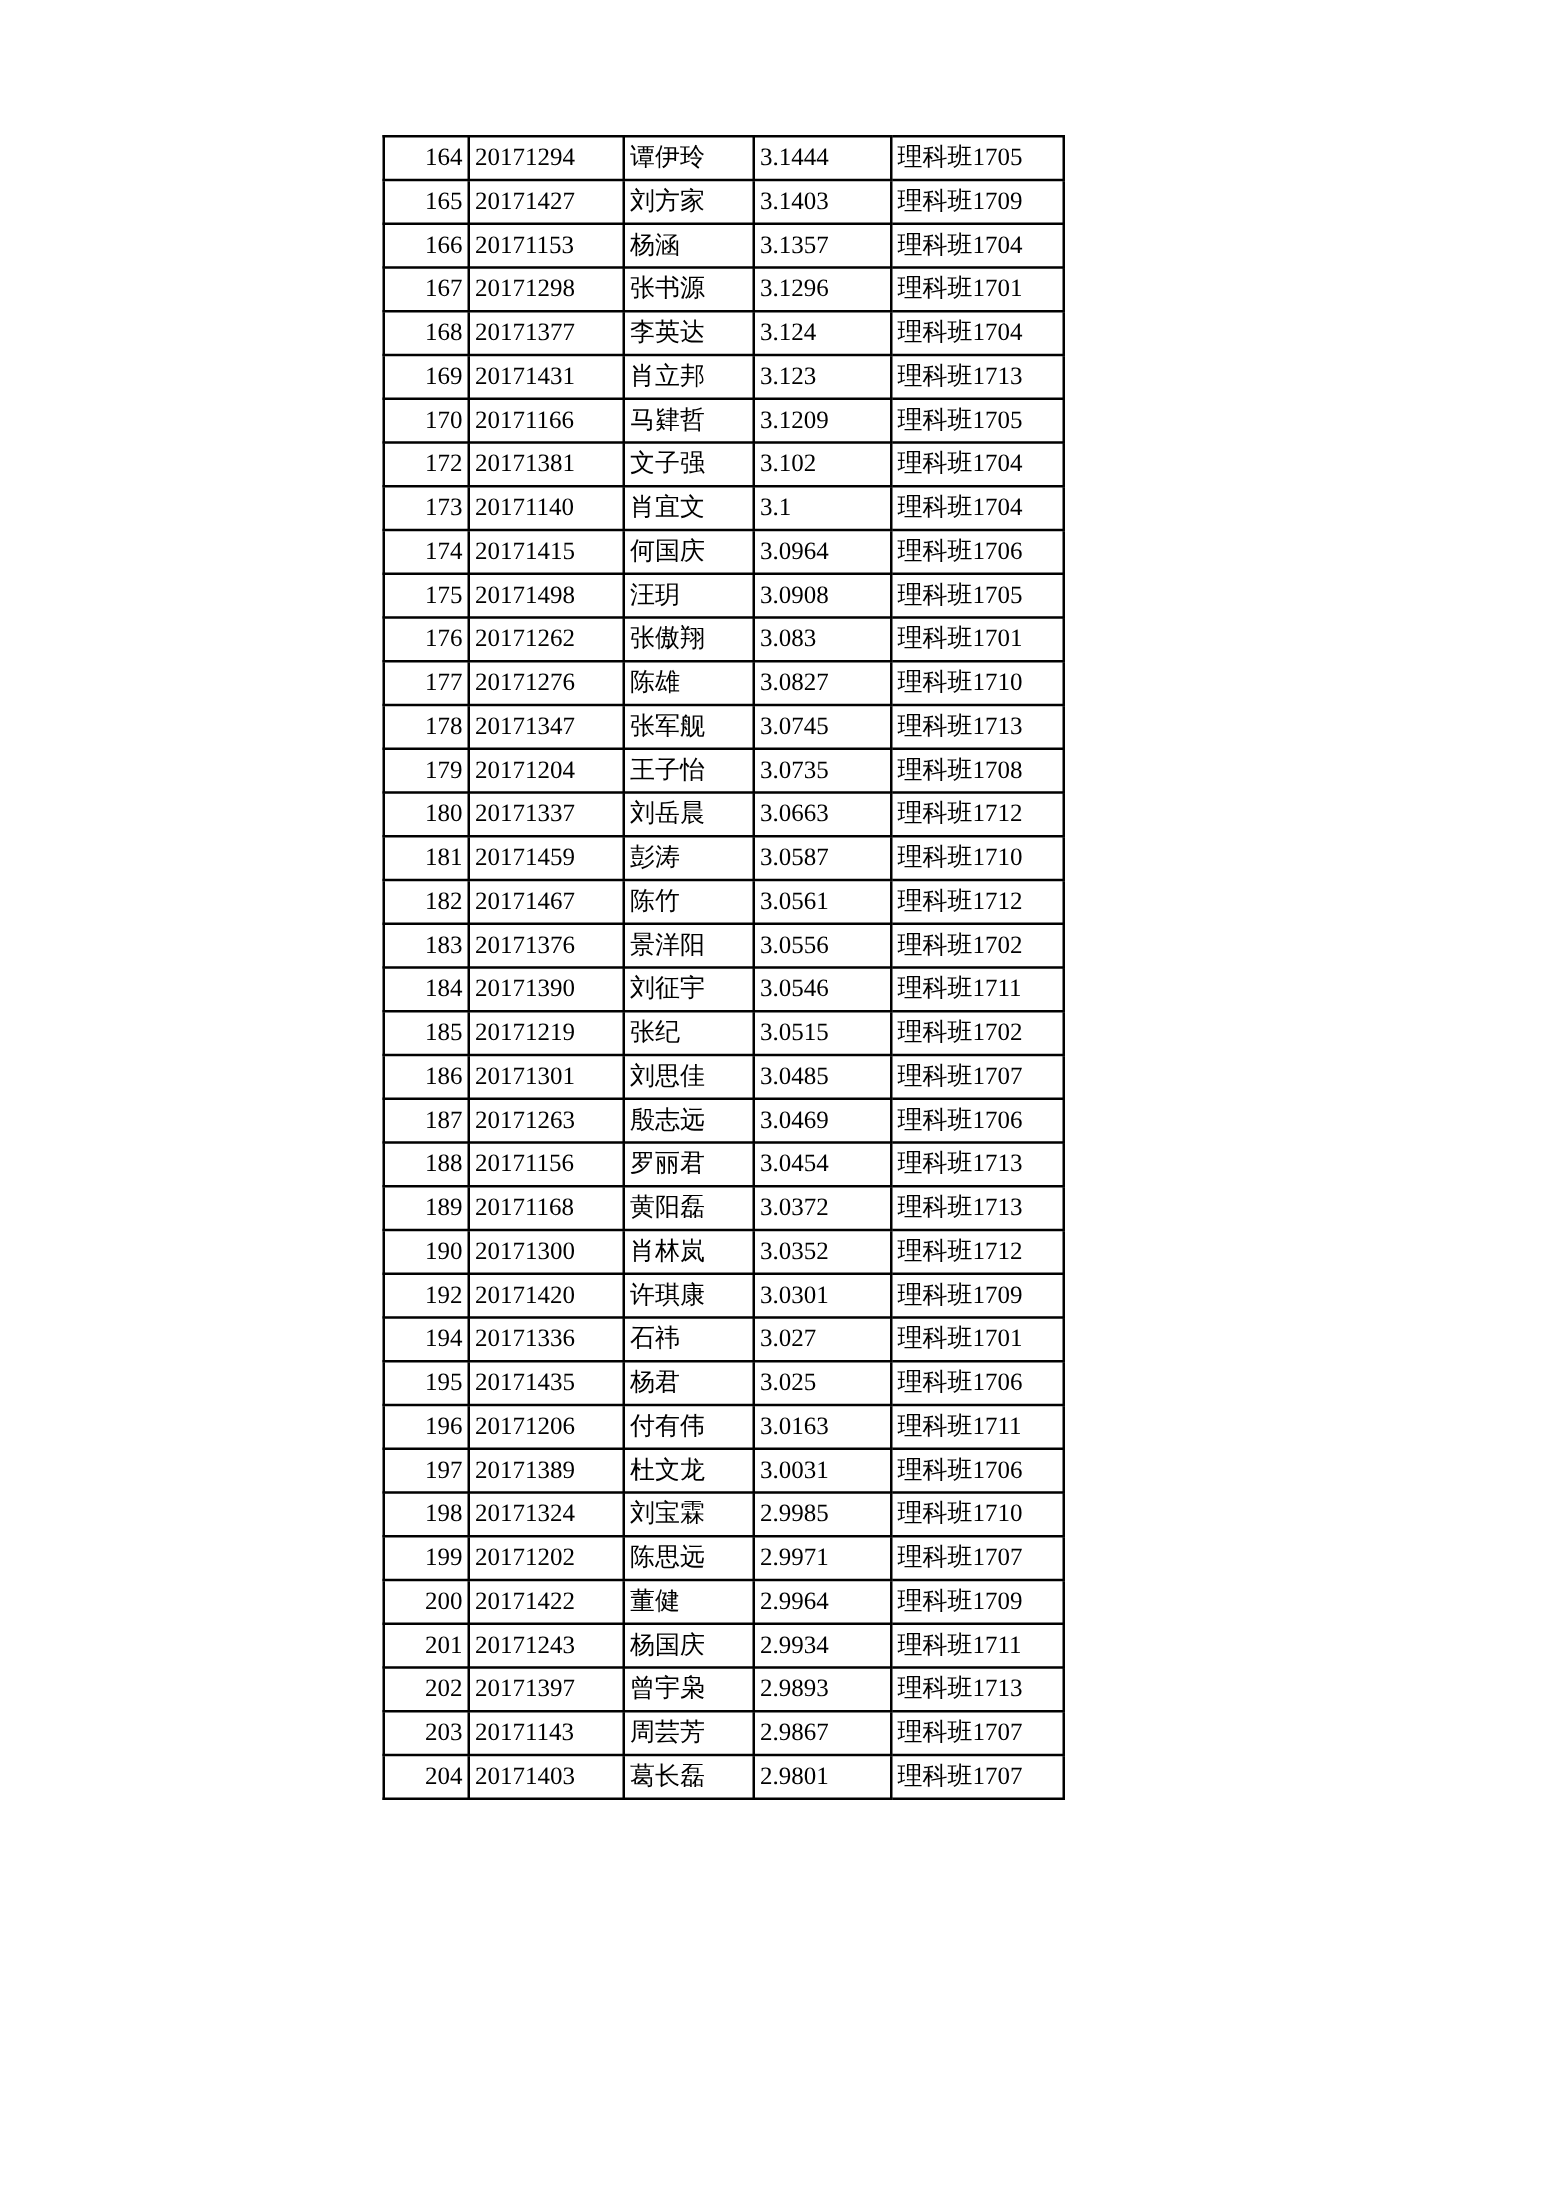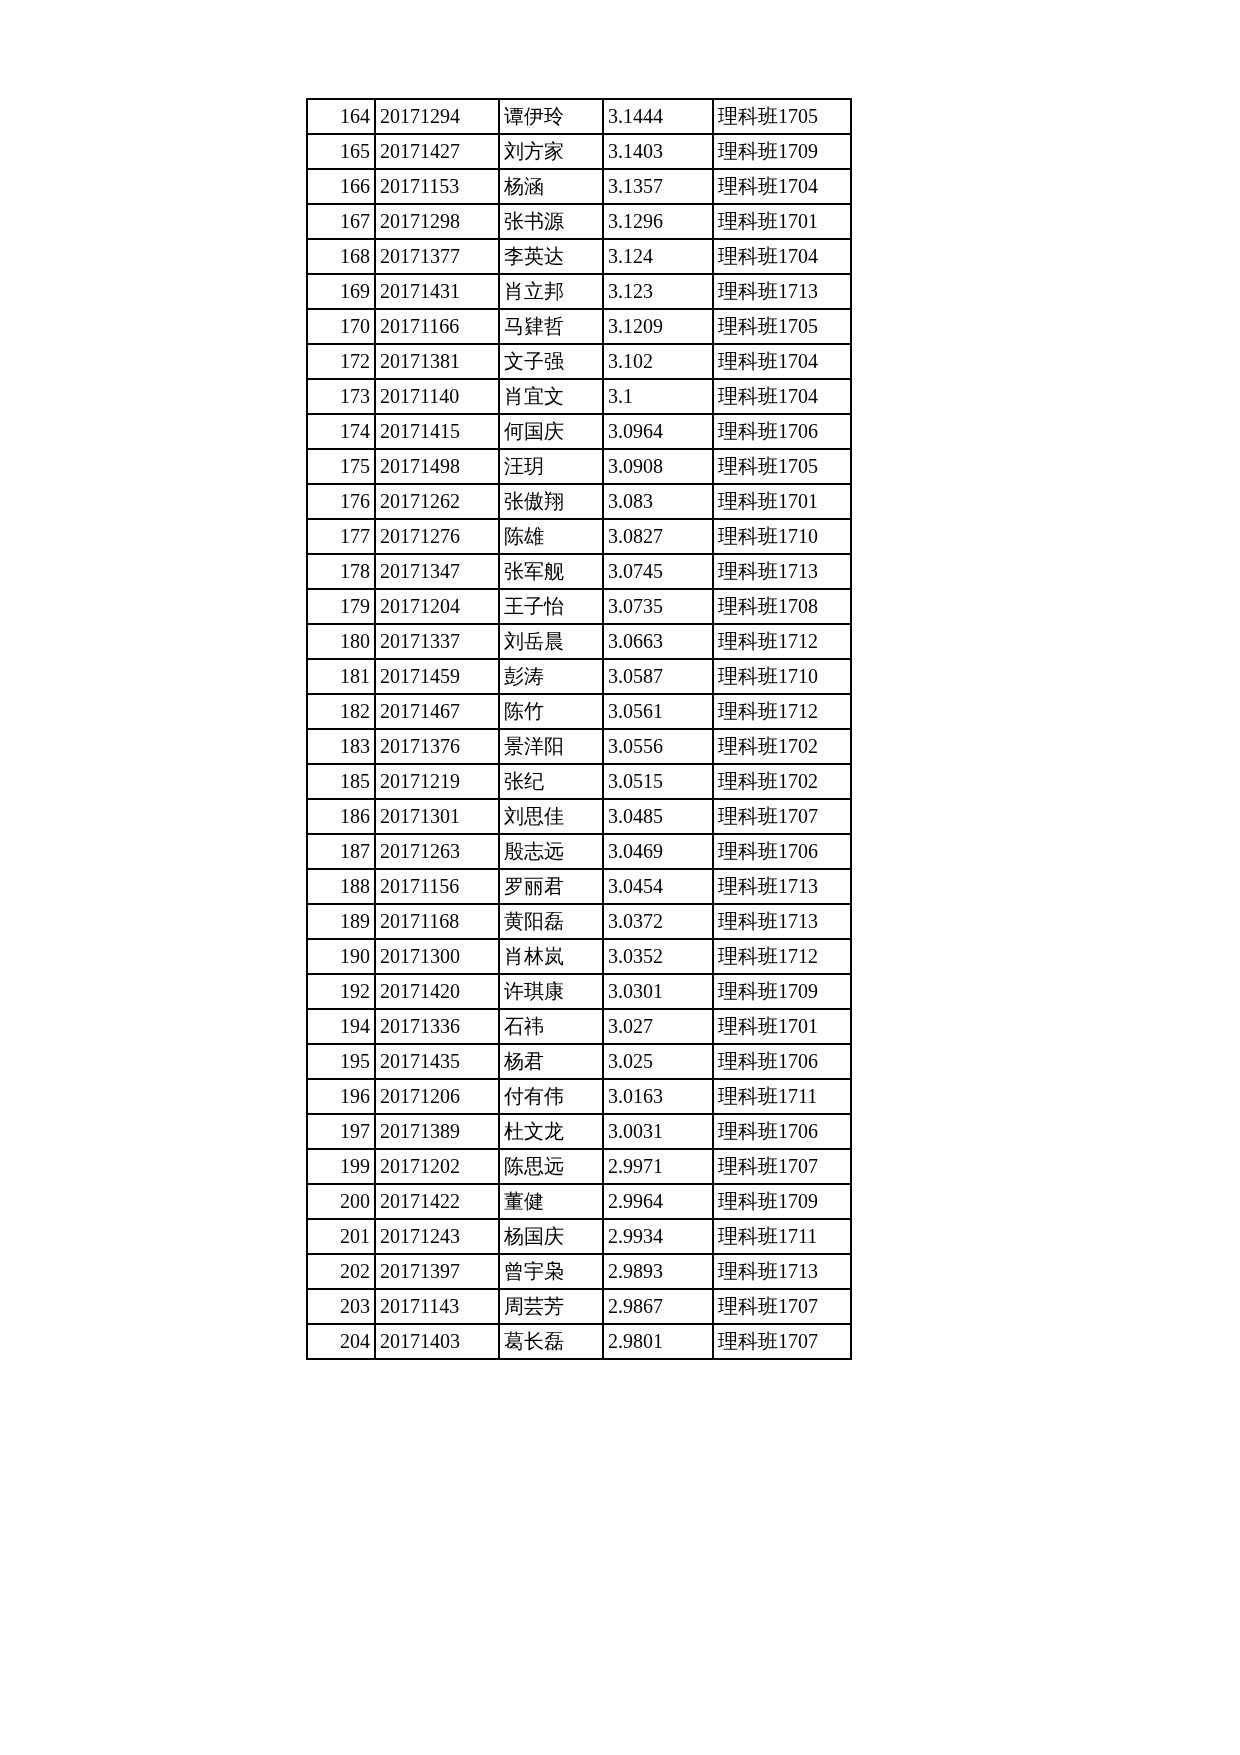--- a/index.html
+++ b/index.html
@@ -15,21 +15,21 @@
   }
   .page {
     position: relative;
     width: 1240px;
     height: 1755px;
     box-sizing: border-box;
   }
   .table-wrap {
     position: absolute;
     left: 306px;
-    top: 98px;
+    top: 108px;
     width: 494px;
   }
   table.grades {
     border-collapse: collapse;
     table-layout: fixed;
     width: 494px;
   }
   table.grades td {
     border: 2px solid #000000;
     height: 33px;
@@ -201,20 +201,27 @@
             <td class="c-class">理科班1712</td>
           </tr>
           <tr>
             <td class="c-rank">183</td>
             <td class="c-id">20171376</td>
             <td class="c-name">景洋阳</td>
             <td class="c-score">3.0556</td>
             <td class="c-class">理科班1702</td>
           </tr>
           <tr>
+            <td class="c-rank">184</td>
+            <td class="c-id">20171390</td>
+            <td class="c-name">刘征宇</td>
+            <td class="c-score">3.0546</td>
+            <td class="c-class">理科班1711</td>
+          </tr>
+          <tr>
             <td class="c-rank">185</td>
             <td class="c-id">20171219</td>
             <td class="c-name">张纪</td>
             <td class="c-score">3.0515</td>
             <td class="c-class">理科班1702</td>
           </tr>
           <tr>
             <td class="c-rank">186</td>
             <td class="c-id">20171301</td>
             <td class="c-name">刘思佳</td>
@@ -276,20 +283,27 @@
             <td class="c-name">付有伟</td>
             <td class="c-score">3.0163</td>
             <td class="c-class">理科班1711</td>
           </tr>
           <tr>
             <td class="c-rank">197</td>
             <td class="c-id">20171389</td>
             <td class="c-name">杜文龙</td>
             <td class="c-score">3.0031</td>
             <td class="c-class">理科班1706</td>
+          </tr>
+          <tr>
+            <td class="c-rank">198</td>
+            <td class="c-id">20171324</td>
+            <td class="c-name">刘宝霖</td>
+            <td class="c-score">2.9985</td>
+            <td class="c-class">理科班1710</td>
           </tr>
           <tr>
             <td class="c-rank">199</td>
             <td class="c-id">20171202</td>
             <td class="c-name">陈思远</td>
             <td class="c-score">2.9971</td>
             <td class="c-class">理科班1707</td>
           </tr>
           <tr>
             <td class="c-rank">200</td>

